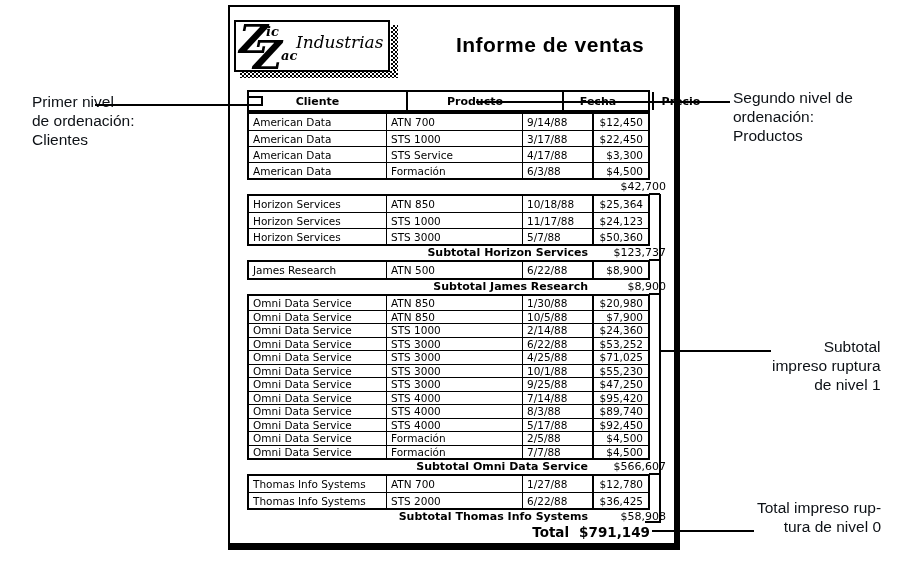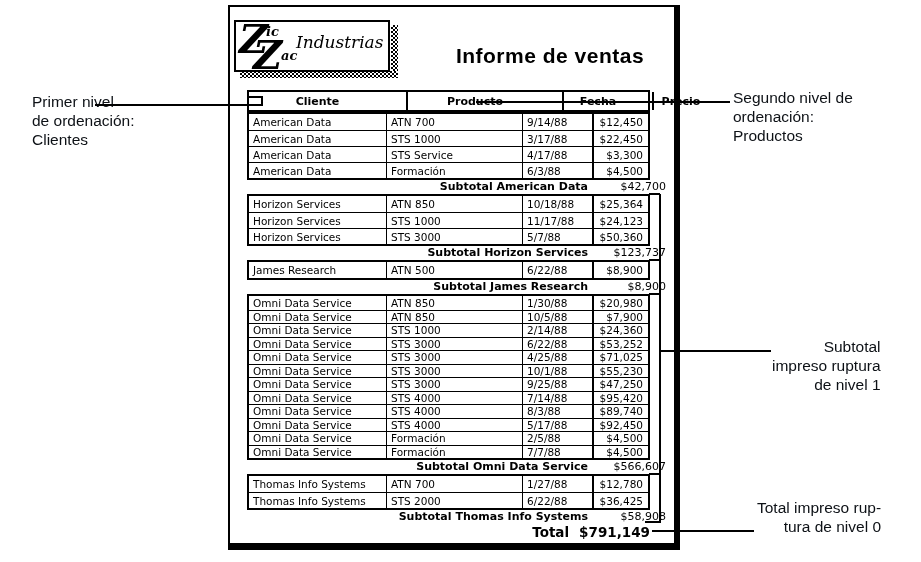--- a/index.html
+++ b/index.html
@@ -18,21 +18,21 @@
   .checker{background-image:conic-gradient(#000 0 25%,#fff 0 50%,#000 0 75%,#fff 0);
            background-size:4px 4px;}
   .logo-z{position:absolute;font-family:"DejaVu Serif",serif;font-style:italic;font-weight:bold;
           font-size:40px;line-height:40px;}
   .logo-z-small{position:absolute;font-family:"DejaVu Serif",serif;font-style:italic;font-weight:bold;
           font-size:13px;line-height:13px;}
   .logo-company{position:absolute;left:60px;top:10px;font-family:"DejaVu Serif",serif;
           font-style:italic;font-size:17px;}
 
   .report-title{position:absolute;left:190px;top:26px;width:260px;text-align:center;
-          font-size:21px;font-weight:bold;letter-spacing:.5px;margin-top:11px;}
+          font-size:21px;font-weight:bold;letter-spacing:.5px;}
 
   
   .thead{position:absolute;left:17px;top:83px;width:403px;height:22px;box-sizing:border-box;
          border:2px solid #000;display:grid;grid-template-columns:137px 136px 70px 56px;gap:20px;}
   .thead .hcell{display:flex;align-items:center;justify-content:center;
          font-family:"DejaVu Sans",sans-serif;font-size:11px;font-weight:bold;
          border-left:2px solid #000;box-sizing:border-box;}
   .thead .hcell:first-child{border-left:none;}
 
   .tgroup{position:absolute;left:17px;width:403px;box-sizing:border-box;border:2px solid #000;background:#fff;}
@@ -116,21 +116,20 @@
             <div class="tcell c3">$3,300</div>
           </div>
           <div class="trow" style="height: 16px;">
             <div class="tcell c0">American Data</div>
             <div class="tcell c1">Formación</div>
             <div class="tcell c2">6/3/88</div>
             <div class="tcell c3">$4,500</div>
           </div>
         </div>
         <div class="sub-row" style="top: 173px;">
-          <div class="sub-label">Subtotal American Data</div>
           <div class="sub-value">$42,700</div>
         </div>
         <div class="tgroup" style="top: 187px;">
           <div class="trow" style="height: 16px;">
             <div class="tcell c0">Horizon Services</div>
             <div class="tcell c1">ATN 850</div>
             <div class="tcell c2">10/18/88</div>
             <div class="tcell c3">$25,364</div>
           </div>
           <div class="trow" style="height: 16px;">

